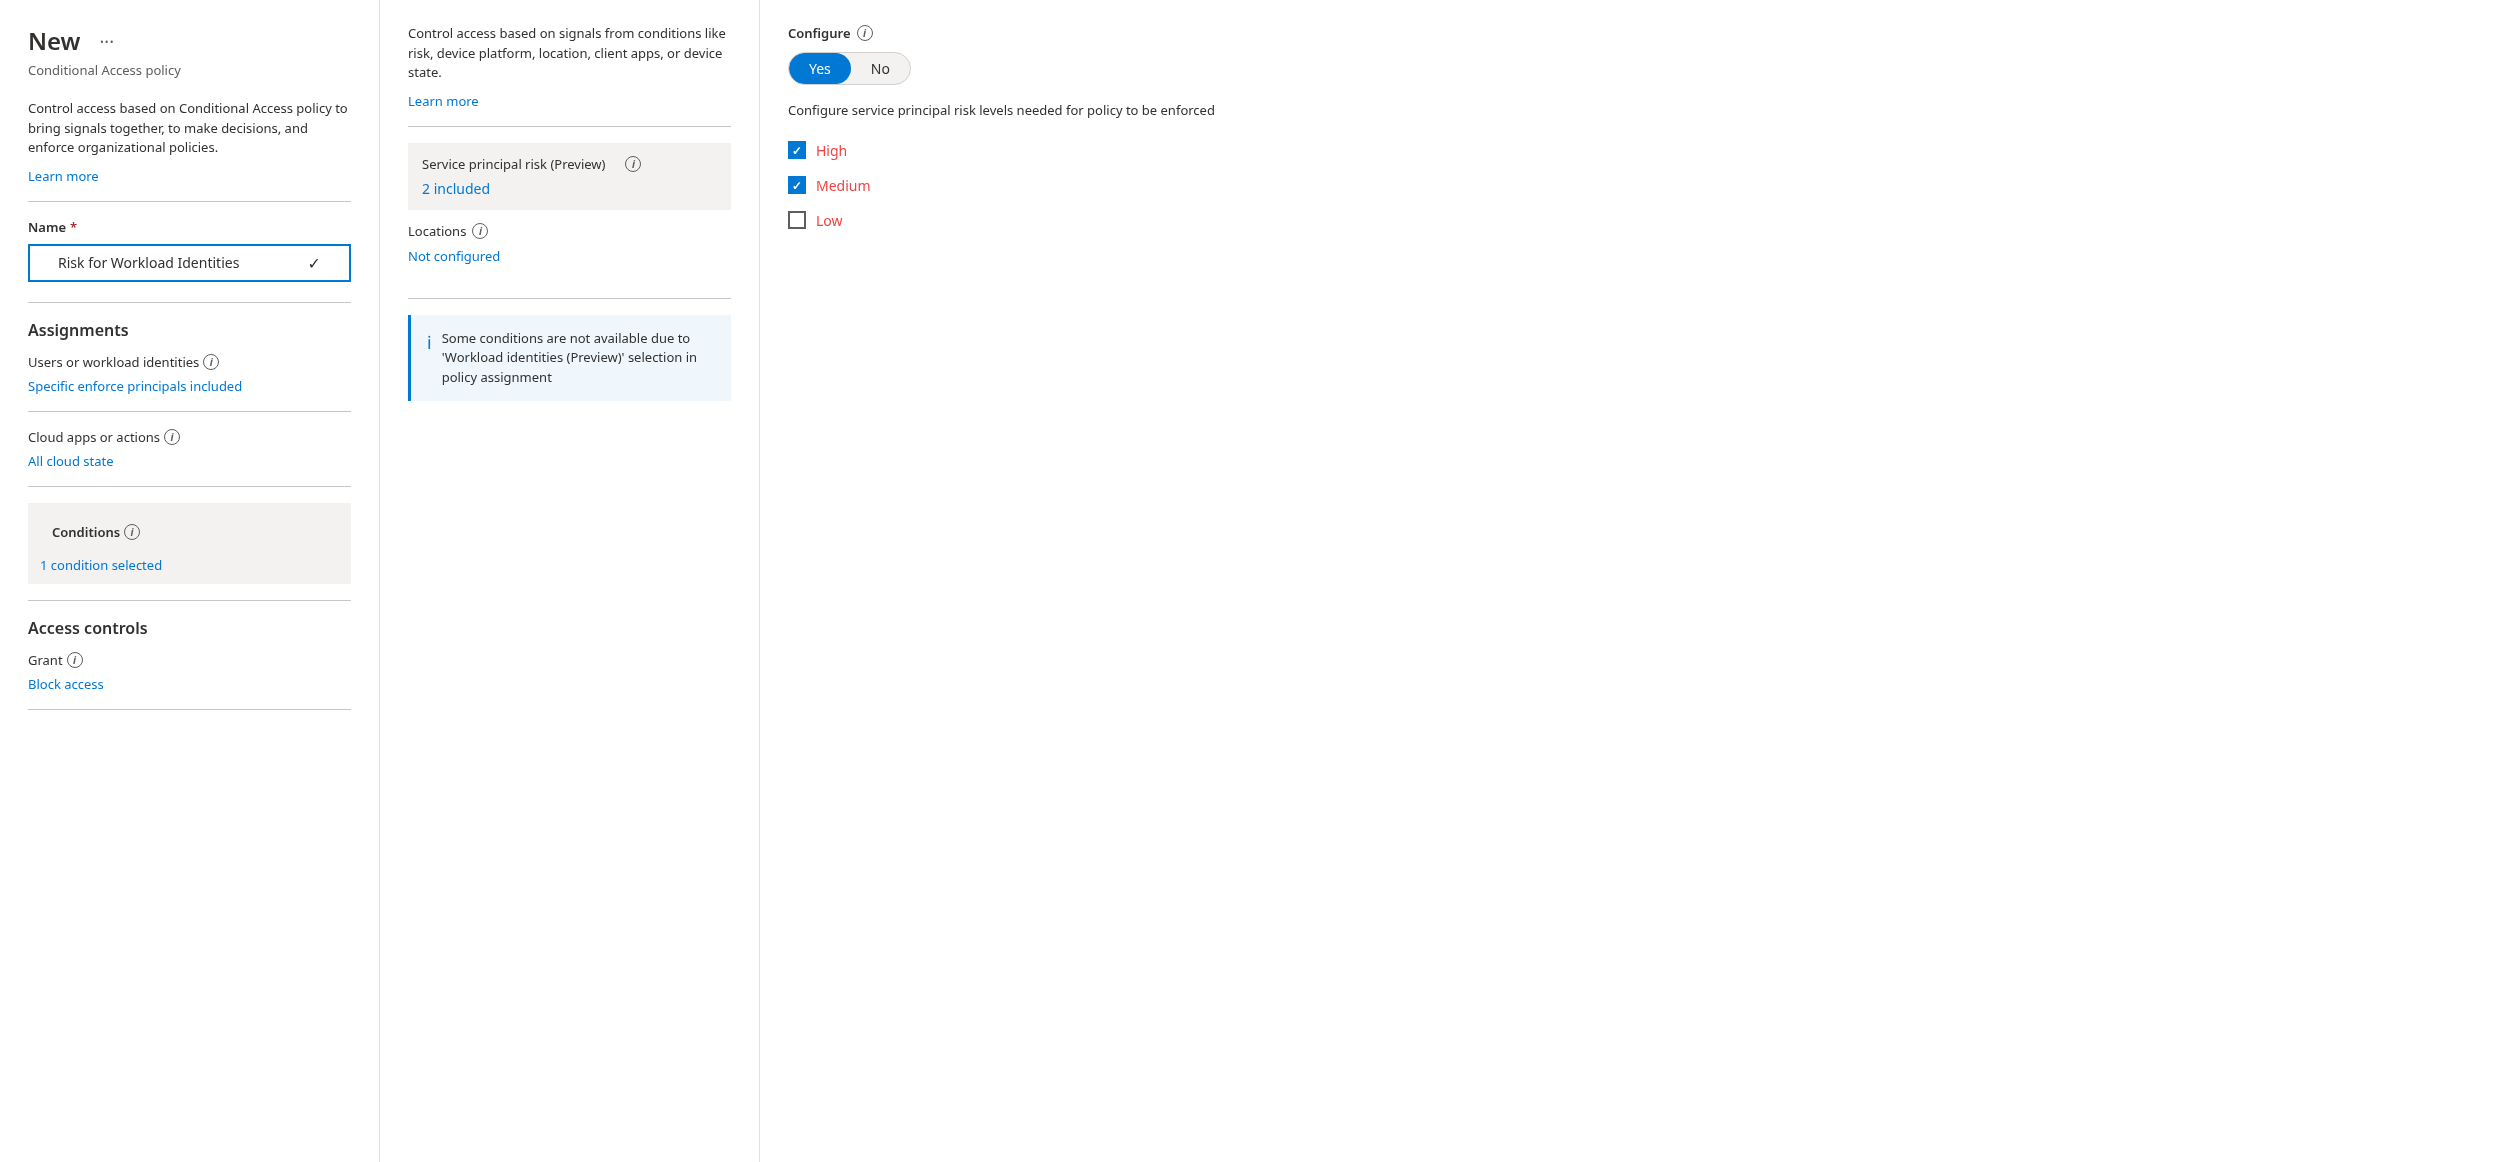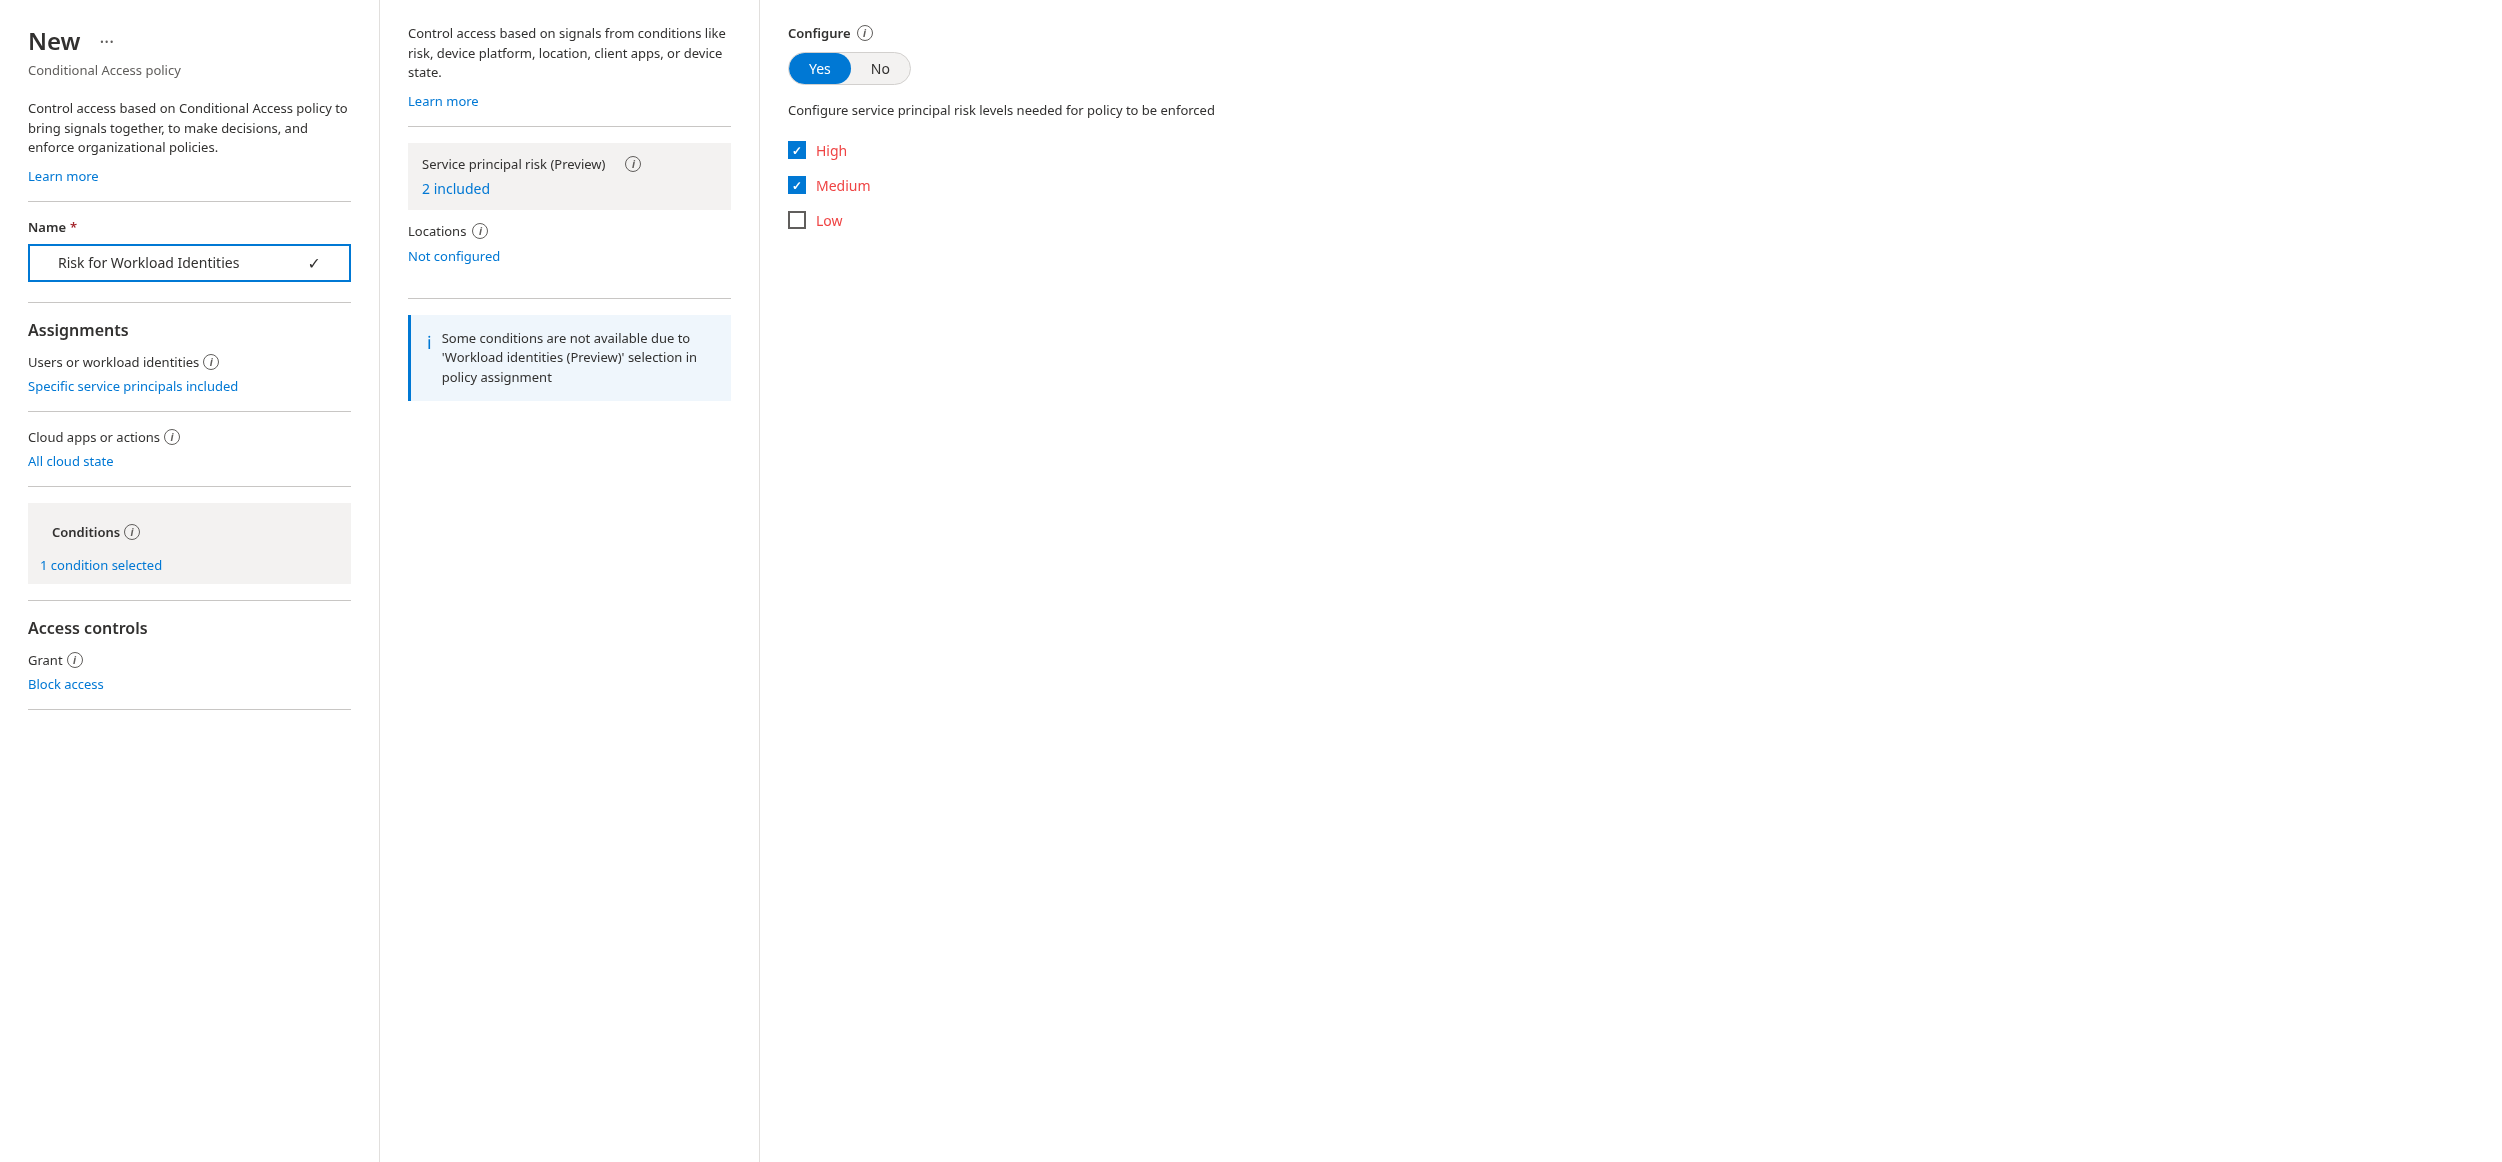--- a/index.html
+++ b/index.html
@@ -345,21 +345,21 @@
   </div>
 
   <hr class="section-divider">
 
   <div class="section-title">Assignments</div>
 
   <div class="subsection-label">
     <span>Users or workload identities</span>
     <span class="info-icon">i</span>
   </div>
-  <a class="link-value">Specific service principals included</a>
+  <a class="link-value">Specific enforce principals included</a>
 
   <hr class="section-divider">
 
   <div class="subsection-label">
     <span>Cloud apps or actions</span>
     <span class="info-icon">i</span>
   </div>
   <a class="link-value">All cloud state</a>
 
   <hr class="section-divider">

